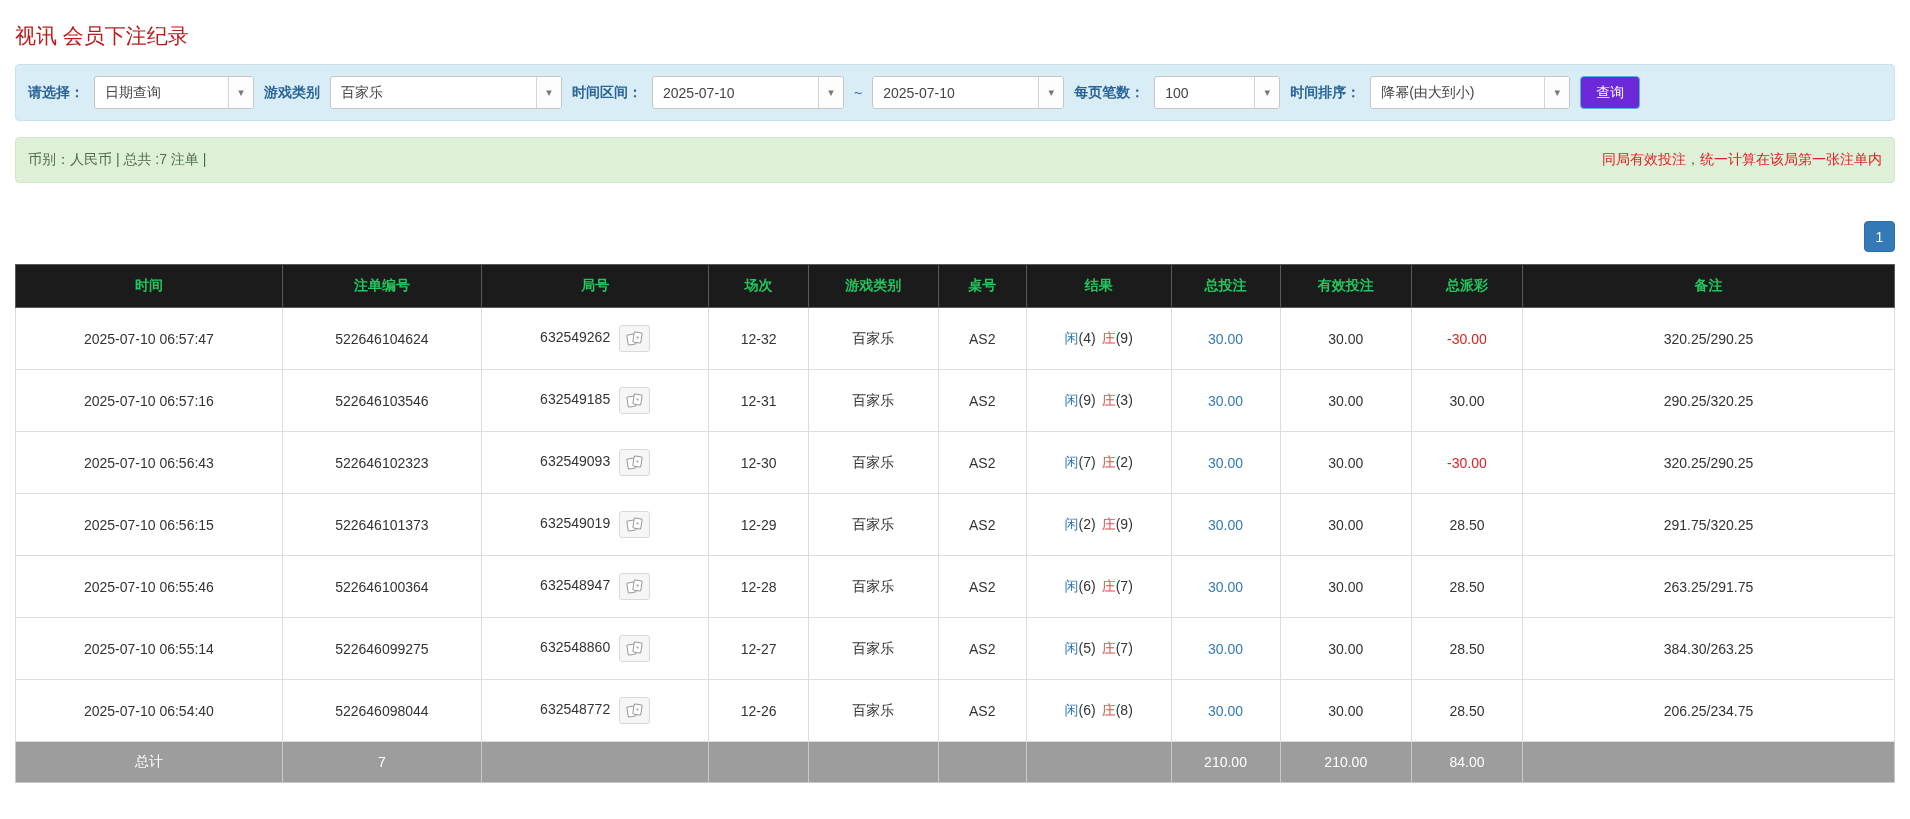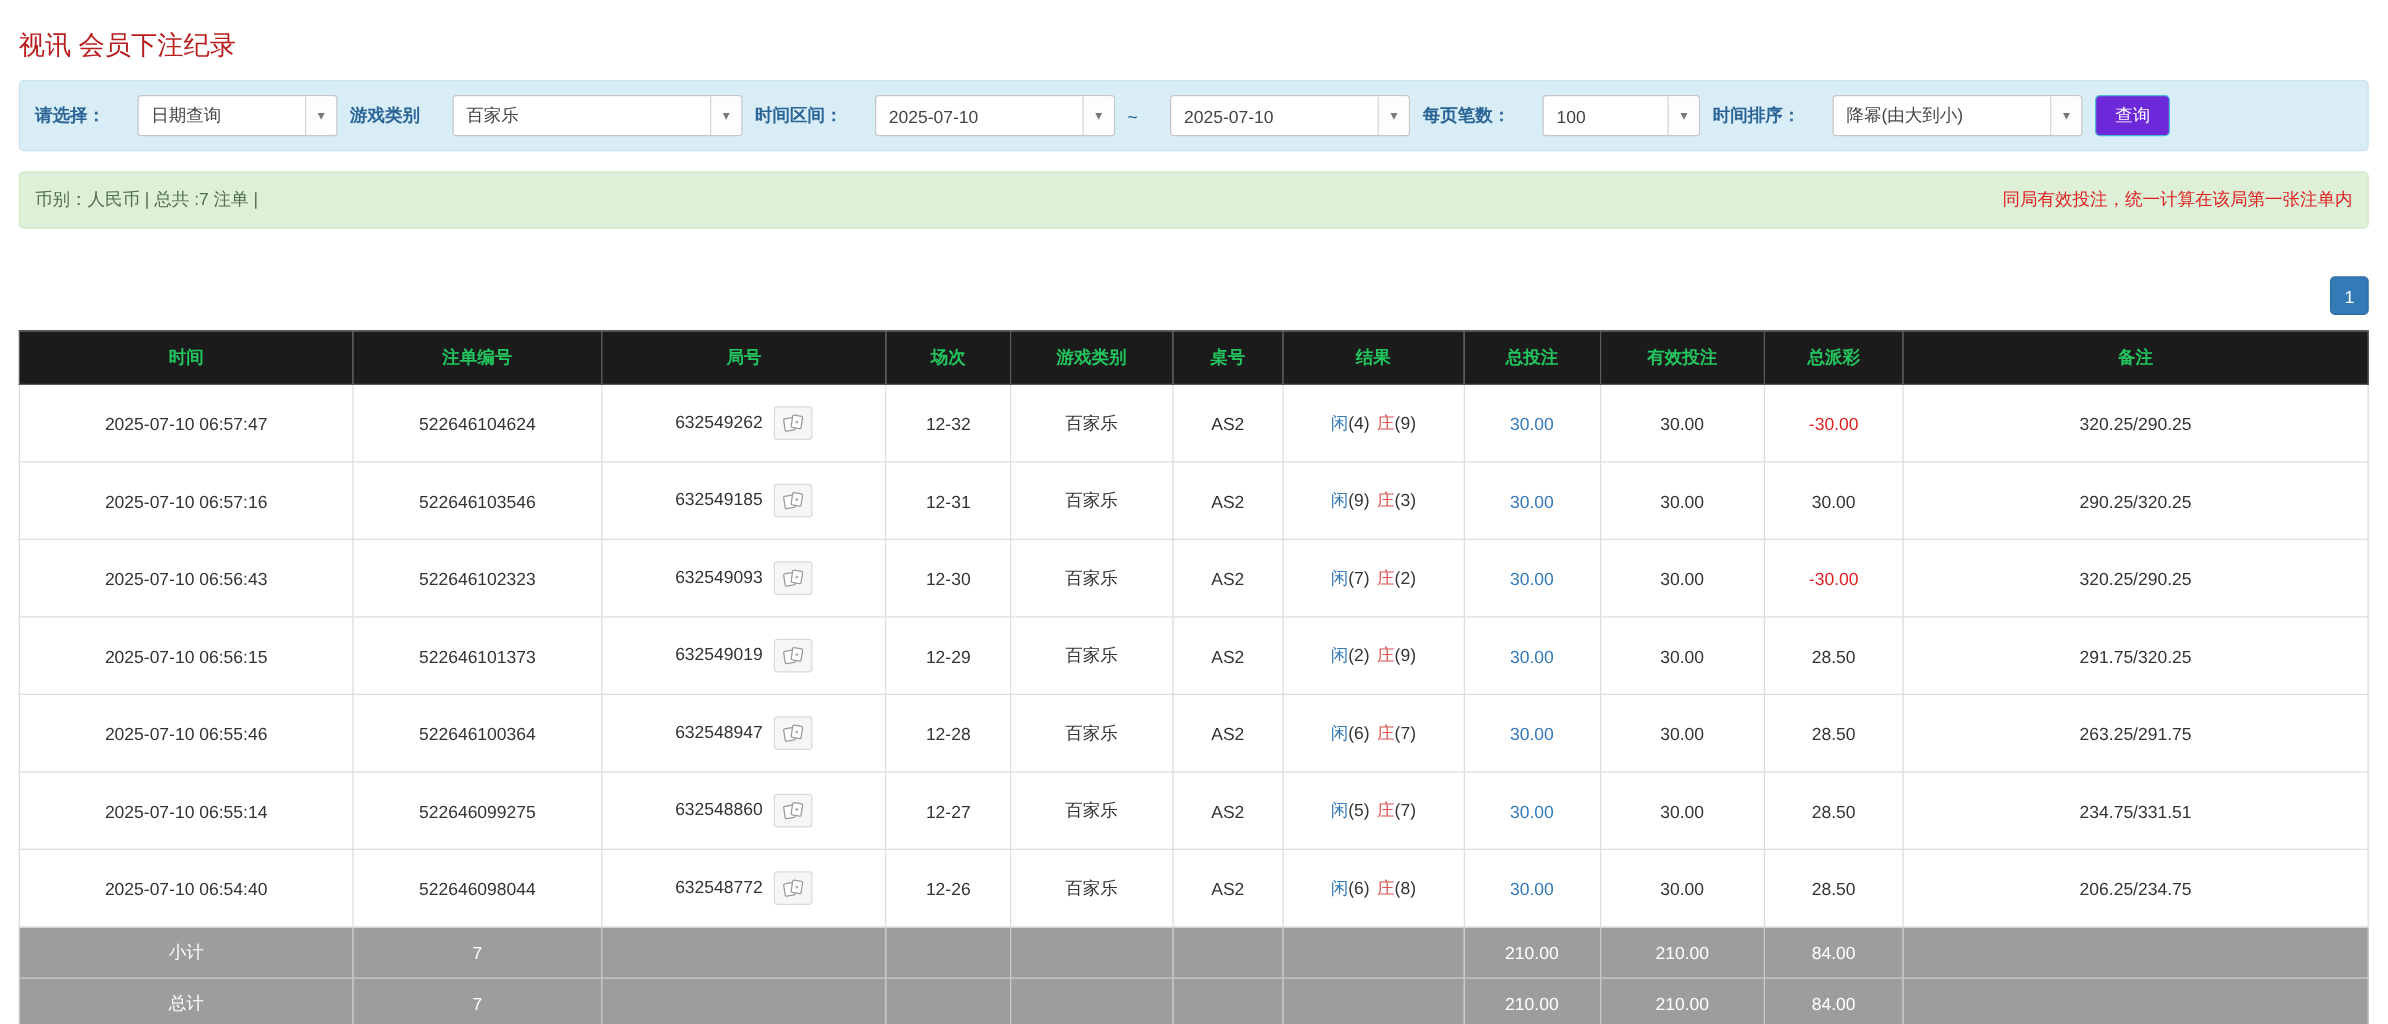--- a/index.html
+++ b/index.html
@@ -33,21 +33,20 @@
   }
   .filter-label { color: #2a6496; font-weight: bold; }
   .combo {
     display: inline-flex;
     align-items: stretch;
     background: #fff;
     border: 1px solid #c6c6c6;
     border-radius: 3px;
     height: 33px;
     overflow: hidden;
-    margin-left: 16px;
   }
   .combo-text {
     padding: 0 10px;
     display: flex;
     align-items: center;
     flex: 1;
     color: #444;
     overflow: hidden;
   }
   .combo-btn {
@@ -371,21 +370,21 @@
     </td>
     <td>12-27</td>
     <td>百家乐</td>
     <td>AS2</td>
     <td>
       <span class="player">闲</span><span class="score">(5)</span><span class="banker">庄</span><span class="score">(7)</span>
     </td>
     <td><a class="bet-link">30.00</a></td>
     <td>30.00</td>
     <td>28.50</td>
-    <td>234.75/331.51</td>
+    <td>384.30/263.25</td>
   </tr>
 
   <tr>
     <td>2025-07-10 06:54:40</td>
     <td>522646098044</td>
     <td>
       <span>632548772</span><button class="cards-btn">
               <svg width="17" height="15" viewBox="0 0 17 15">
                 <rect x="1.5" y="3.5" width="8" height="10" rx="1" fill="#fff" stroke="#9a9a9a" transform="rotate(-9 5.5 8.5)"></rect>
                 <rect x="7.5" y="1.5" width="8" height="10" rx="1" fill="#fff" stroke="#9a9a9a" transform="rotate(9 11.5 6.5)"></rect>
@@ -400,41 +399,28 @@
       <span class="player">闲</span><span class="score">(6)</span><span class="banker">庄</span><span class="score">(8)</span>
     </td>
     <td><a class="bet-link">30.00</a></td>
     <td>30.00</td>
     <td>28.50</td>
     <td>206.25/234.75</td>
   </tr>
 </tbody>
     <tfoot>
       <tr>
-        <td>小计</td>
+        <td>总计</td>
         <td>7</td>
         <td></td>
         <td></td>
         <td></td>
         <td></td>
         <td></td>
         <td>210.00</td>
         <td>210.00</td>
         <td>84.00</td>
         <td></td>
       </tr>
-      <tr>
-        <td>总计</td>
-        <td>7</td>
-        <td></td>
-        <td></td>
-        <td></td>
-        <td></td>
-        <td></td>
-        <td>210.00</td>
-        <td>210.00</td>
-        <td>84.00</td>
-        <td></td>
-      </tr>
     </tfoot>
   </table>
 
 </div>
 
 </body></html>

